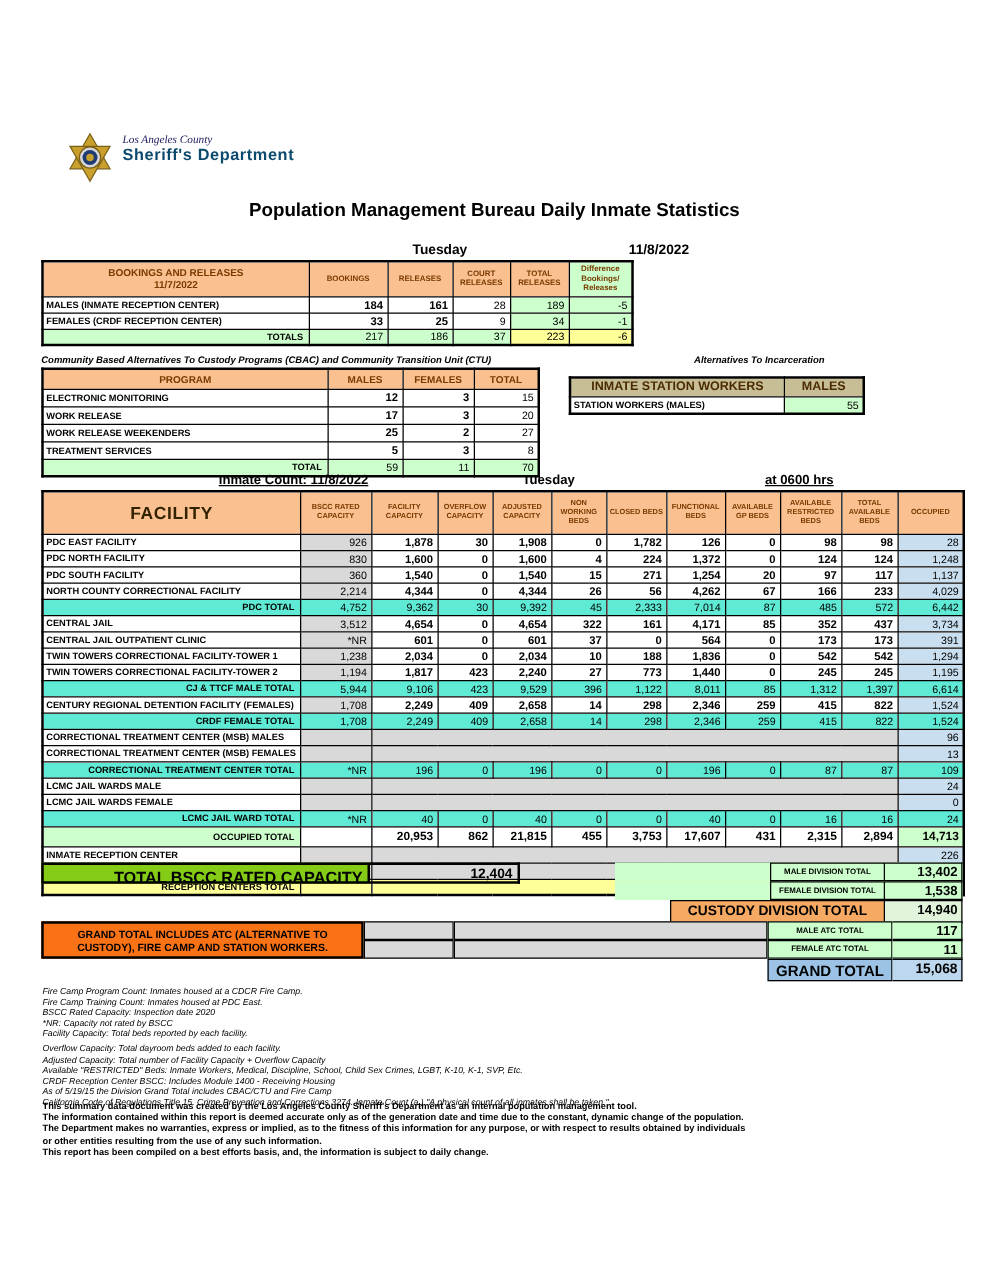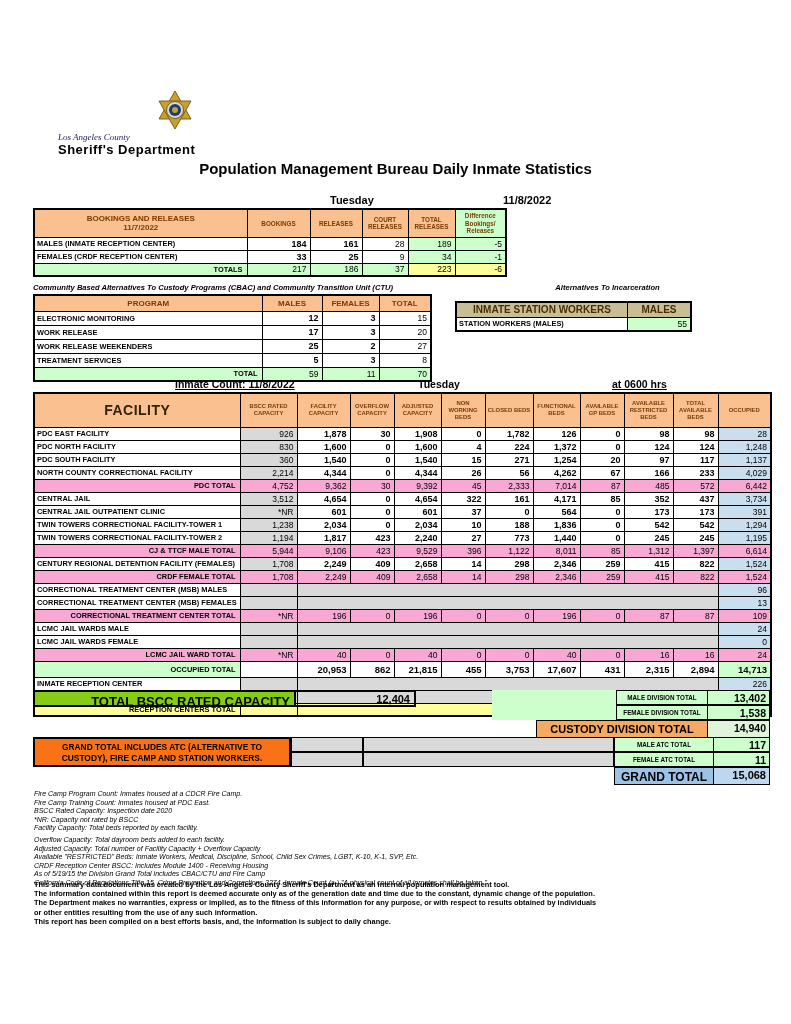--- a/index.html
+++ b/index.html
@@ -1,24 +1,24 @@
 <!DOCTYPE html>
 <html><head>
 <meta charset="utf-8">
 <style>
   * { box-sizing: border-box; margin: 0; padding: 0; }
   html,body { width: 791px; height: 1024px; background: #fff; overflow: hidden;
     font-family: "Liberation Sans", sans-serif; color:#000; }
   .page { position: relative; width: 791px; height: 1024px; padding: 0 21px 0 33px; }
 
   
-  .logo-row { position: absolute; top: 90px; left: 52px; display: flex; align-items: flex-end; flex-direction: column; }
+  .logo-row { position: absolute; top: 106px; left: 52px; display: flex; align-items: flex-start; }
   .logo-text { margin-left: 6px; }
   .agency1 { font-family: "Liberation Serif", serif; font-style: italic; font-size: 9px; color:#1a1a5e; }
-  .agency2 { font-weight: bold; font-size: 13px; letter-spacing: .5px; color:#000000; }
+  .agency2 { font-weight: bold; font-size: 13px; letter-spacing: .5px; color:#0c4a6e; }
   .doc-title { position: absolute; top: 160px; left: 0; width: 791px; text-align: center;
     font-size: 15px; font-weight: bold; }
   .dateline { position: absolute; top: 194px; left: 0; width: 791px; font-weight: bold; font-size: 11px; }
   .dateline .wd { position: absolute; left: 330px; }
   .dateline .dt { position: absolute; left: 503px; }
 
   
   table { border-collapse: collapse; table-layout: fixed; }
   td, th { border: 1px solid #000; overflow: hidden; white-space: nowrap; }
   .peach { background: #FAC090; color: #7A3A00; }
@@ -57,21 +57,21 @@
   
   .count-line { position: absolute; top: 378px; left: 0; width: 791px; font-size: 10.5px; font-weight: bold; }
   .count-line .l { position: absolute; left: 175px; text-decoration: underline; }
   .count-line .c { position: absolute; left: 418px; }
   .count-line .r { position: absolute; left: 612px; text-decoration: underline; }
   .main { position: absolute; top: 392px; left: 33px; width: 737px; border: 2px solid #000; }
   .main th { background: #FAC090; color: #7A3A00; font-size: 5.9px; font-weight: bold;
     white-space: normal; line-height: 1.2; height: 34px; vertical-align: middle; padding: 1px; }
   .main th.fac { font-size: 14px; color: #332200; letter-spacing: .5px; }
   .main td { height: 13px; }
-  .main .tot td { background: #f9a8d4; }
+  .main .tot td { background: #5eead4; }
   .main .occ-tot td { height: 16px; }
   .main .occ-tot .num { font-size: 9.5px; font-weight: bold; }
 
   
   .bottomwrap { position: absolute; top: 690px; left: 33px; width: 737px; }
   .bscc-row { display: flex; }
   .bscc-row .l { width: 263px; background:#84cc16; border: 2px solid #000; font-size: 13px;
     font-weight: bold; text-align: right; padding: 2px 4px 0 0; height: 17px; }
   .bscc-row .v { width: 120px; border: 2px solid #000; border-left: none; font-size: 11px;
     font-weight: bold; text-align: right; padding: 1px 4px 0 0; height: 17px; }

